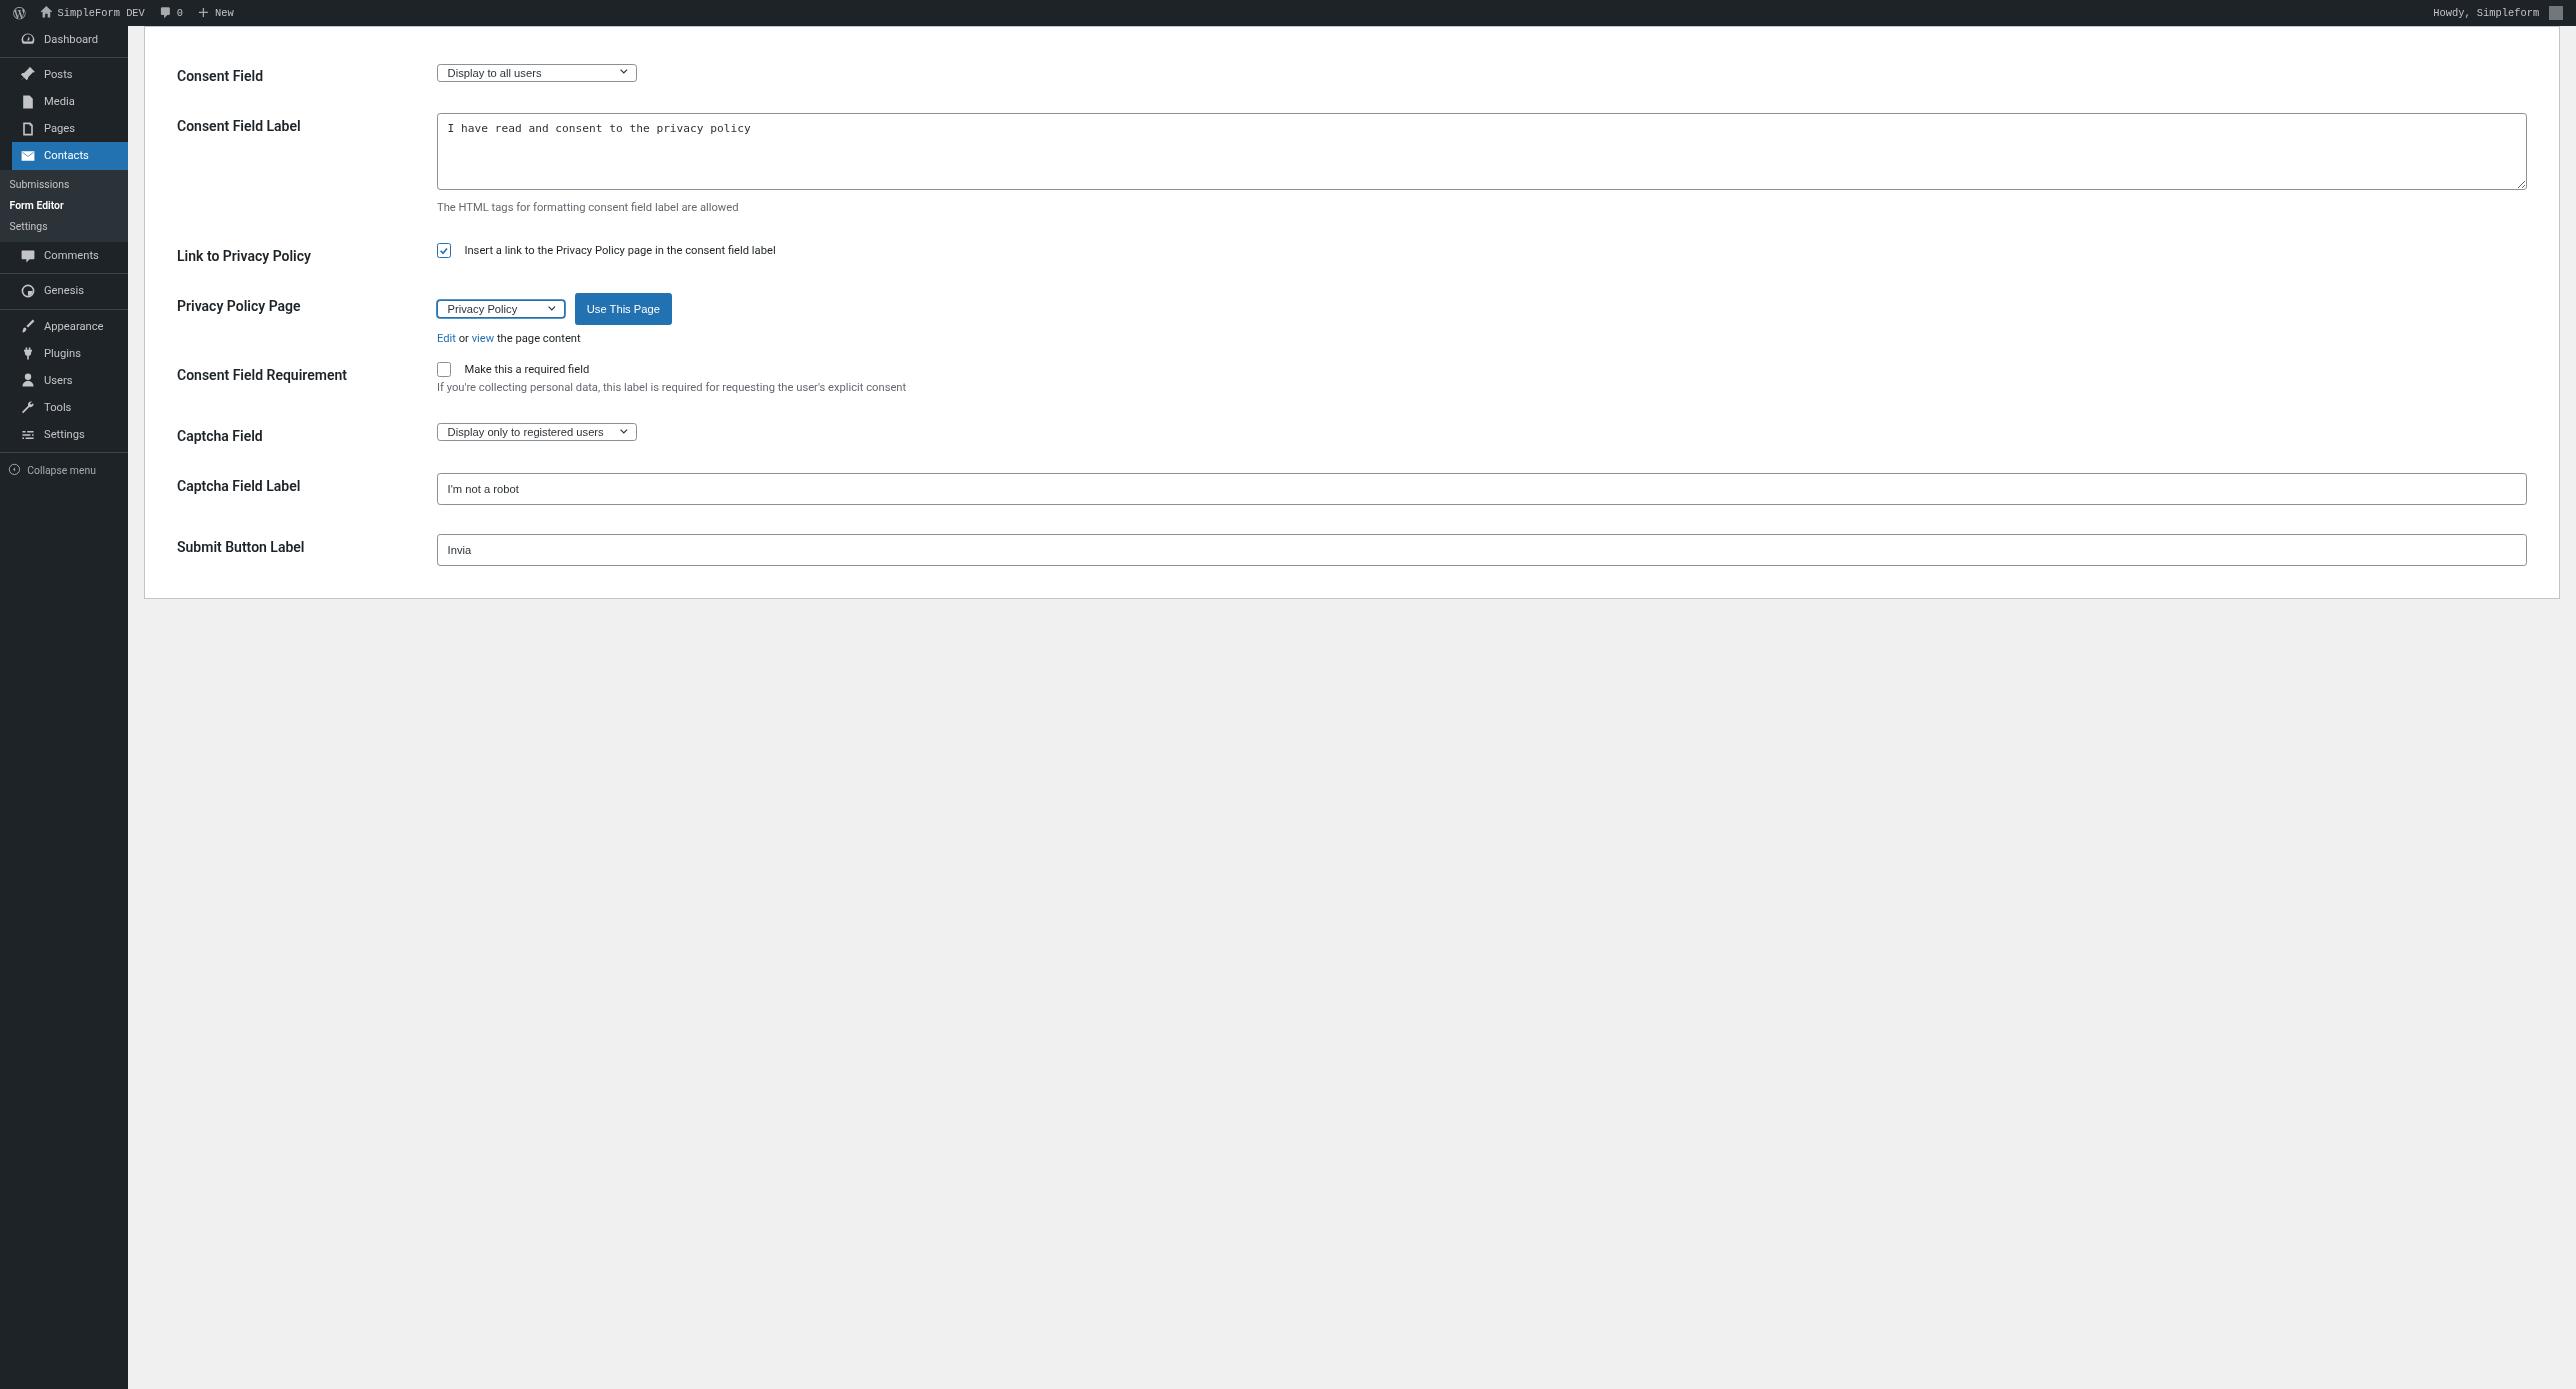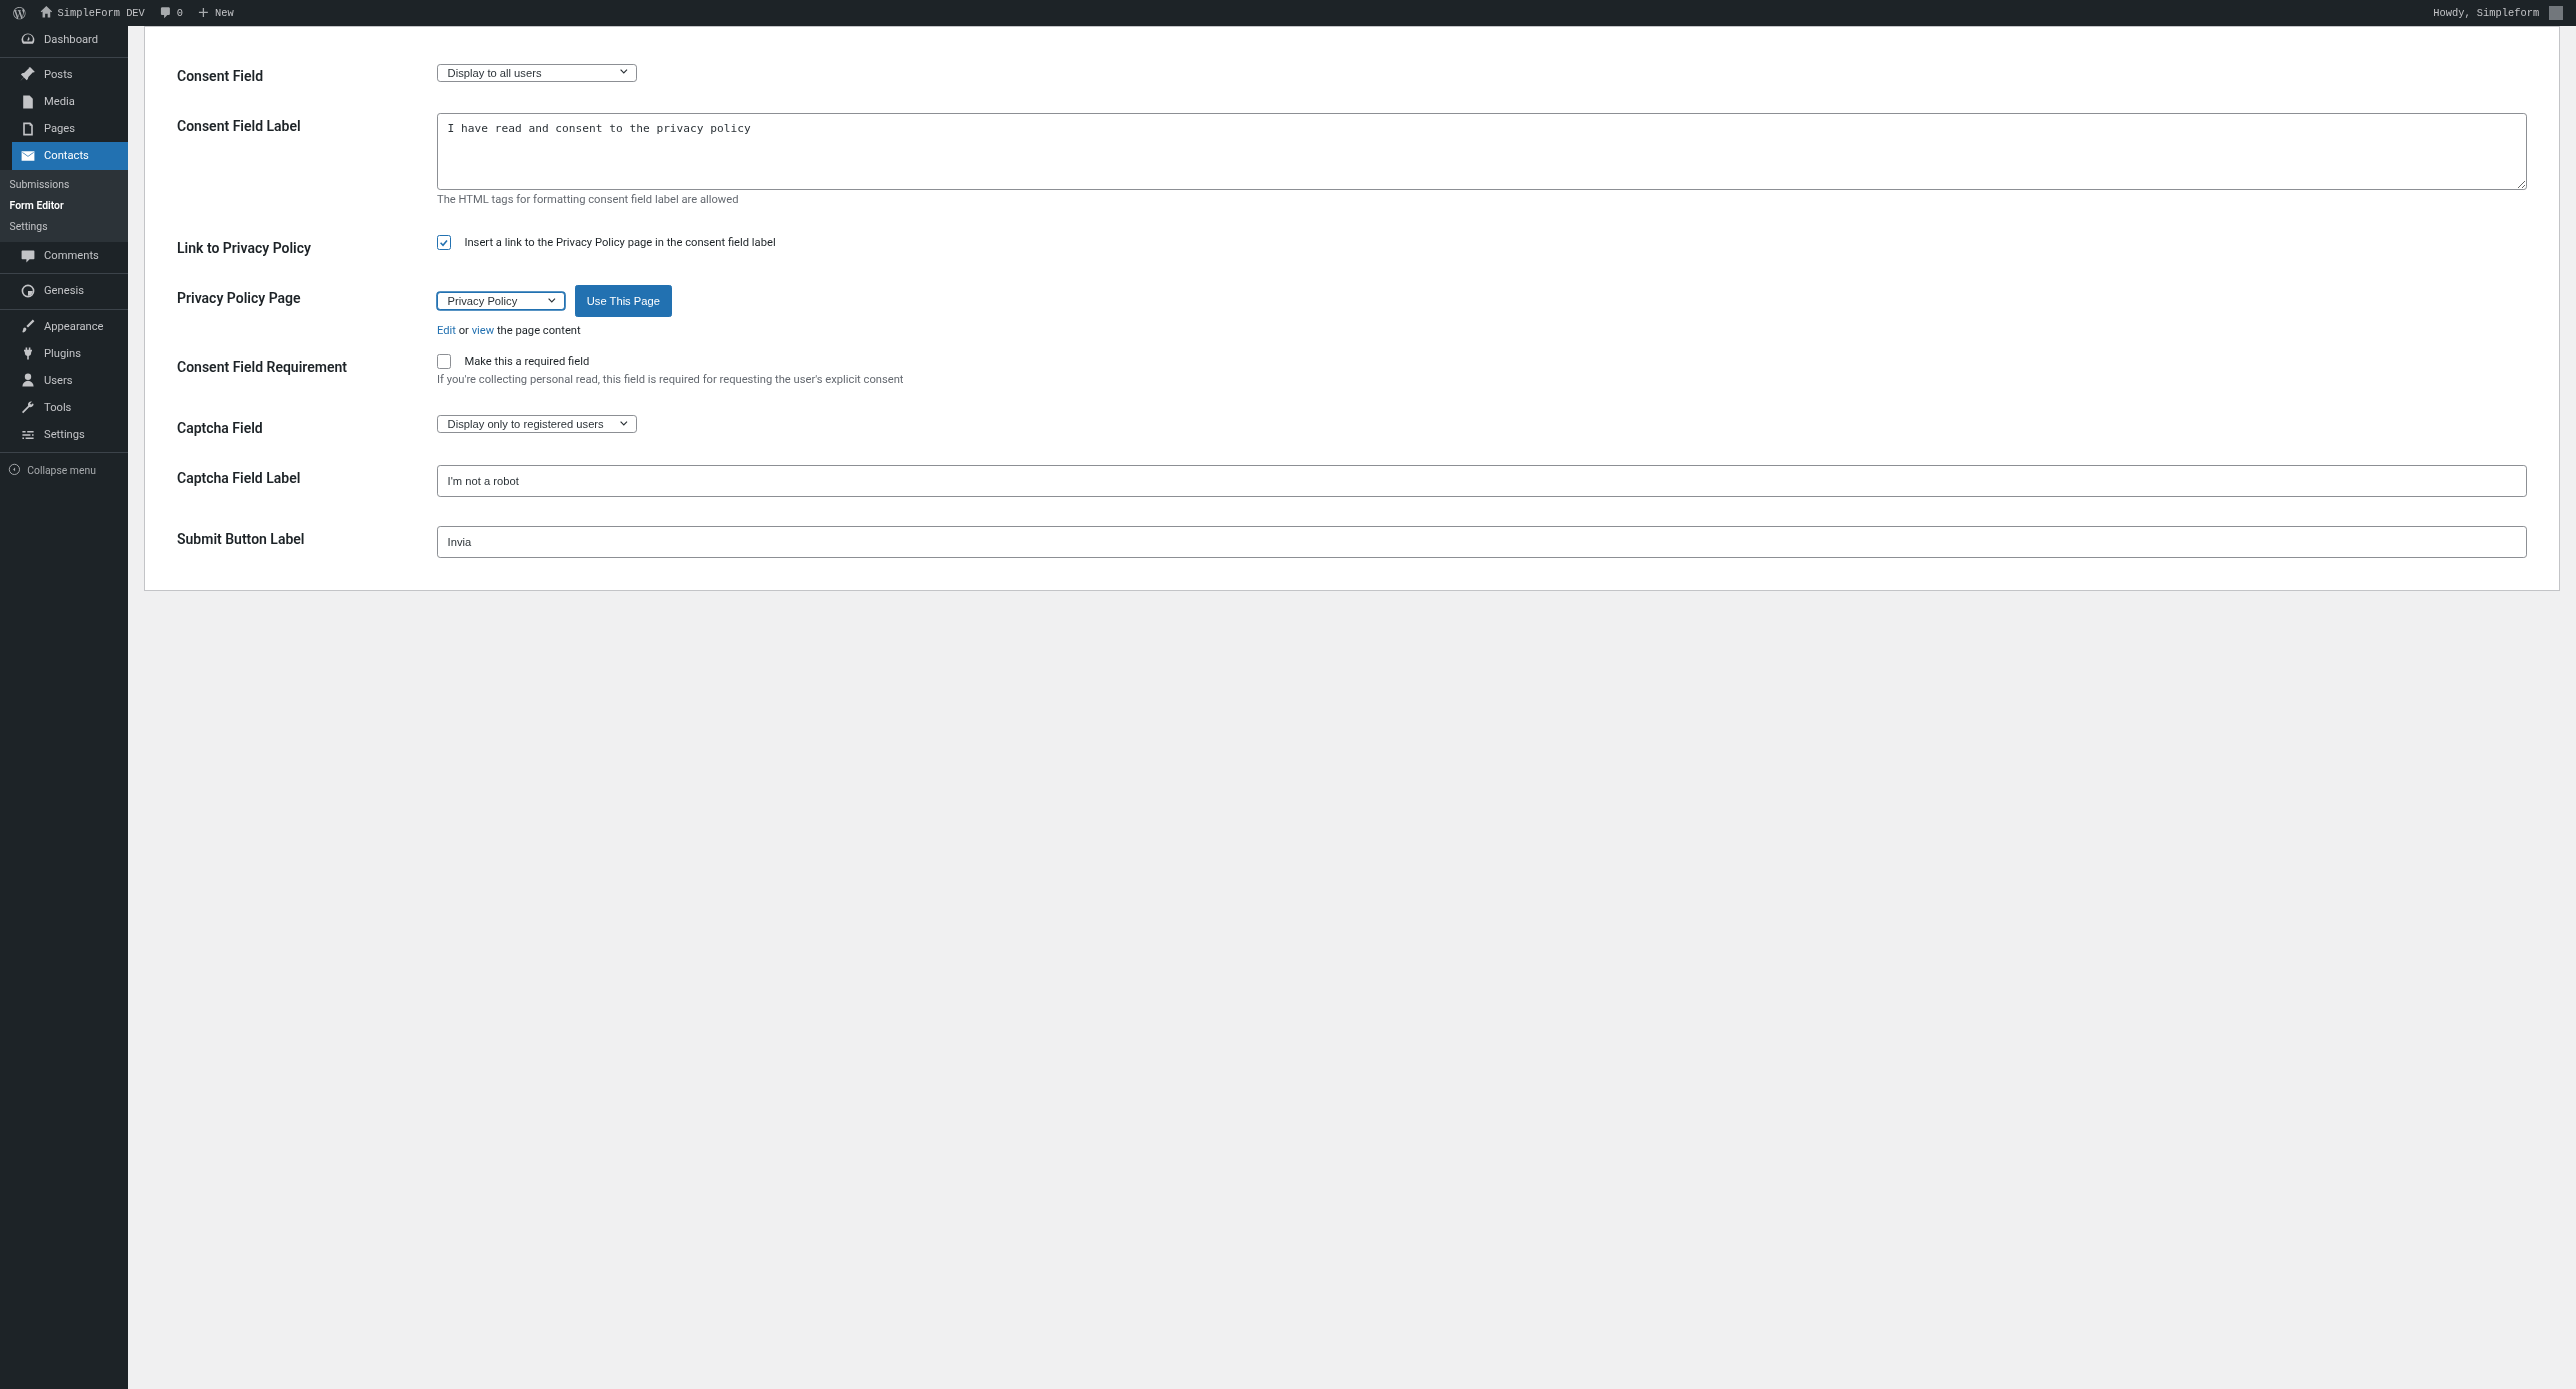--- a/index.html
+++ b/index.html
@@ -33,21 +33,21 @@
     .form-control { flex: 1; }
 
     
     .select-wrap { position: relative; display: inline-block; }
     select.wp-select { -webkit-appearance: none; appearance: none; background: #fff; border: 0.8px solid #8c8f94; border-radius: 3.2px; padding: 0 25.6px 0 9.6px; height: 18px; font-size: 11.2px; color: #2c3338; cursor: pointer; min-width: 200px; }
     select.wp-select.focused { border: 1.6px solid #2271b1; box-shadow: 0 0 0 0.8px #2271b1; }
     select.wp-select.narrow { min-width: 128px; }
     .select-caret { position:absolute; right:8px; top:50%; transform:translateY(-50%); pointer-events:none; color:#2c3338; }
     textarea.wp-textarea { width: 100%; border: 0.8px solid #8c8f94; border-radius: 3.2px; padding: 8px 9.6px; font-size: 11.2px; color: #2c3338; min-height: 77px; resize: vertical; }
     input.wp-text { width: 100%; border: 0.8px solid #8c8f94; border-radius: 3.2px; padding: 0 9.6px; height: 32px; font-size: 11.2px; color: #2c3338; }
-    .help { color: #646970; font-size: 11.2px; }
+    .help { color: #646970; font-size: 11.2px; margin-top: 8px; }
     .checkbox-row { display: flex; align-items: center; gap: 13px; }
     .wp-check { width: 14.4px; height: 14.4px; border: 0.8px solid #8c8f94; border-radius: 2.4px; background: #fff; display: inline-flex; align-items: center; justify-content: center; cursor: pointer; flex-shrink: 0; }
     .wp-check.checked { border-color: #2271b1; }
     .check-mark { width: 9.6px; height: 9.6px; }
     .check-label { font-size: 11.2px; color: #1d2327; }
     .btn-primary { background: #2271b1; border: 0.8px solid #2271b1; color: #fff; height: 32px; padding: 0 11.2px; font-size: 11.2px; border-radius: 2.4px; cursor: pointer; }
     .link { color: #2271b1; cursor: pointer; text-decoration: none; }
     .inline-row { display:flex; align-items:center; gap:9.6px; }
     .subtext { font-size: 11.2px; color:#1d2327; margin-top: 6.4px; }
   </style>
@@ -268,21 +268,21 @@
       </div>
     </div>
 
     <div class="form-row tight">
       <div class="form-label">Consent Field Requirement</div>
       <div class="form-control">
         <div class="checkbox-row">
           <span class="wp-check"></span>
           <span class="check-label">Make this a required field</span>
         </div>
-        <div class="help" style="margin-top:4.8px;">If you're collecting personal read, this field is required for requesting the user's explicit consent</div>
+        <div class="help" style="margin-top:4.8px;">If you're collecting personal data, this label is required for requesting the user's explicit consent</div>
       </div>
     </div>
 
     <div class="form-row">
       <div class="form-label">Captcha Field</div>
       <div class="form-control">
         <div class="select-wrap">
           <select class="wp-select"><option>Display only to registered users</option></select>
           <span class="select-caret"><svg width="9.6" height="9.6" viewBox="0 0 12 12">
                 <path d="M2 4l4 4 4-4" fill="none" stroke="currentColor" stroke-width="1.5"></path>

